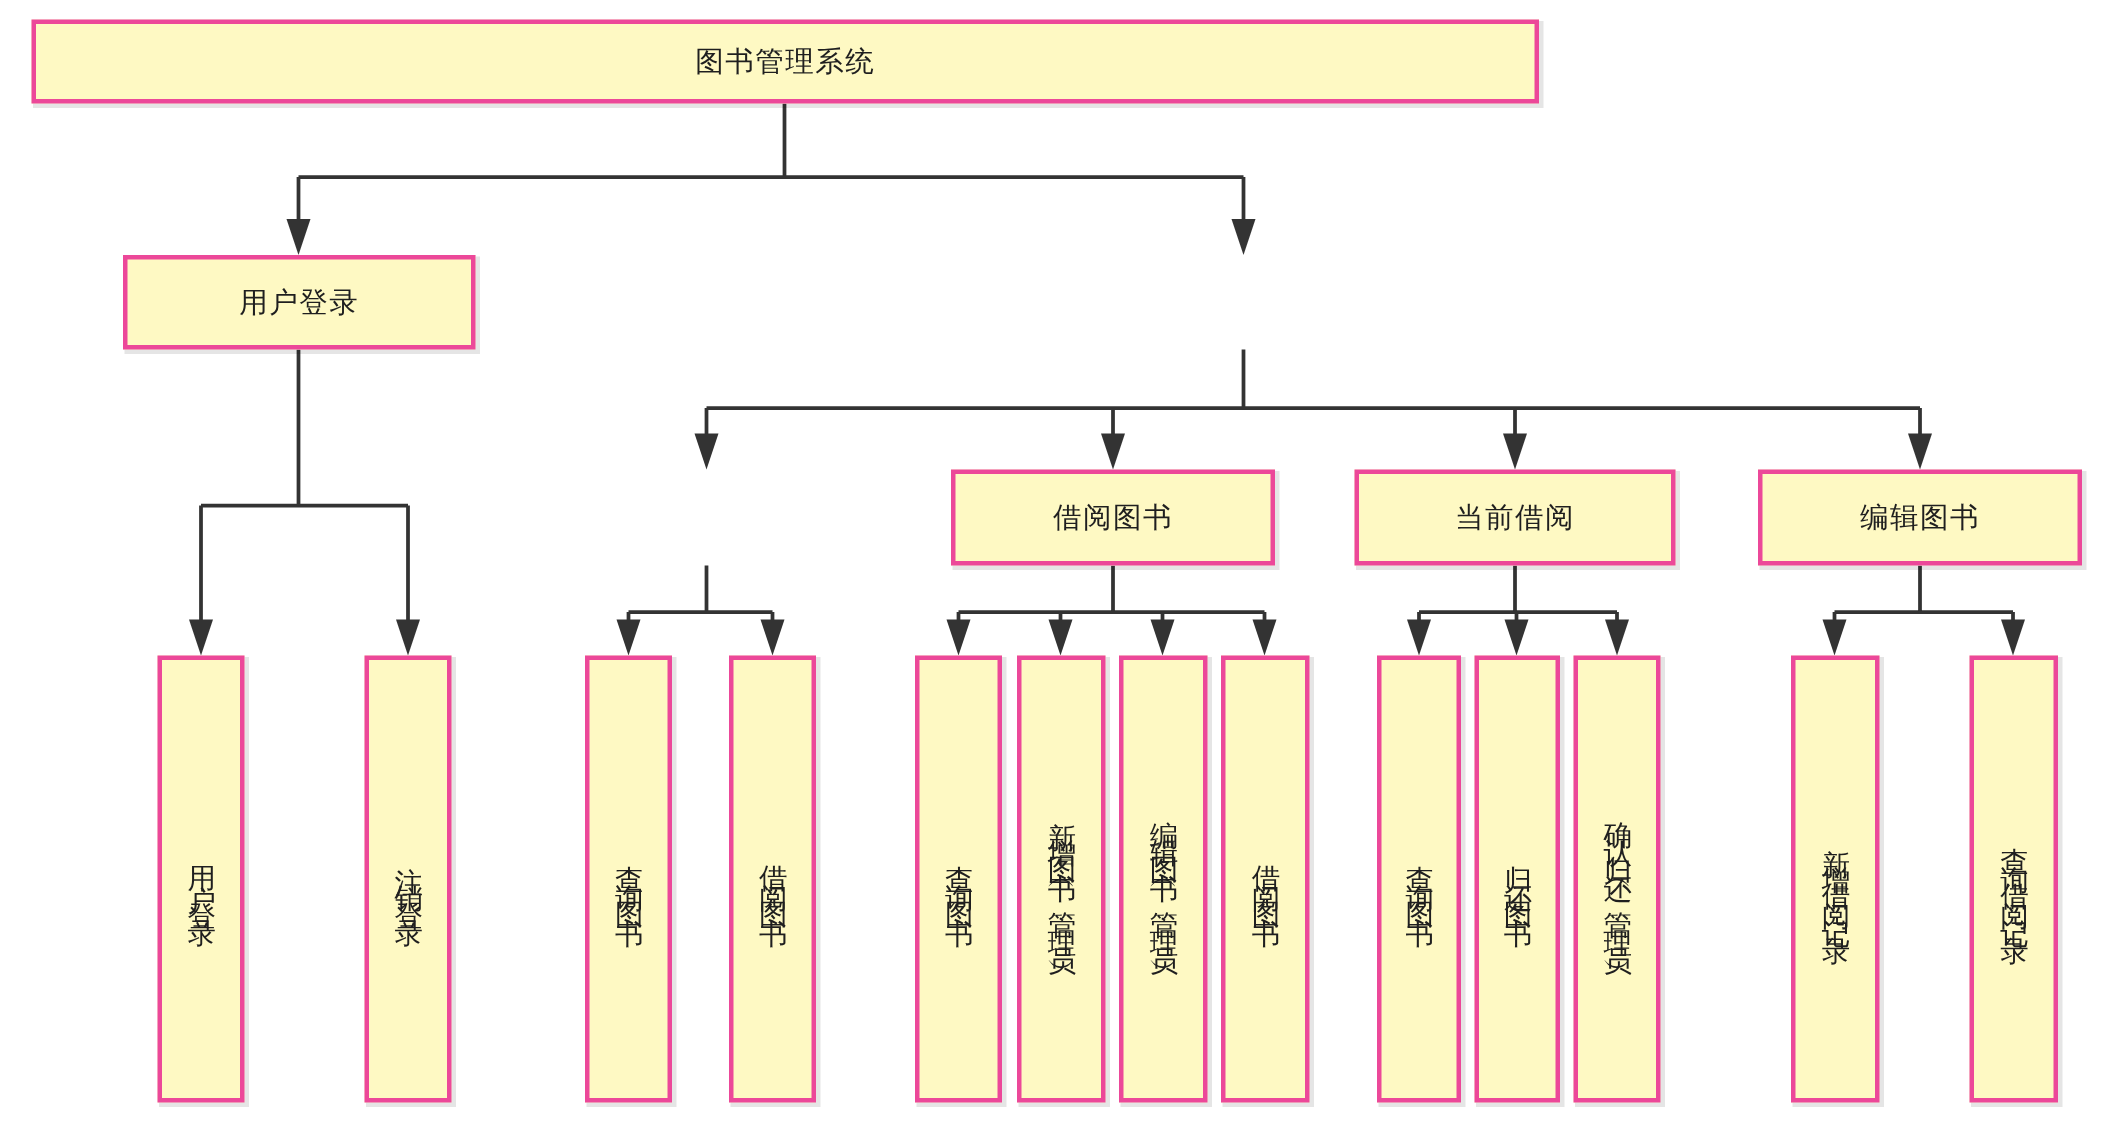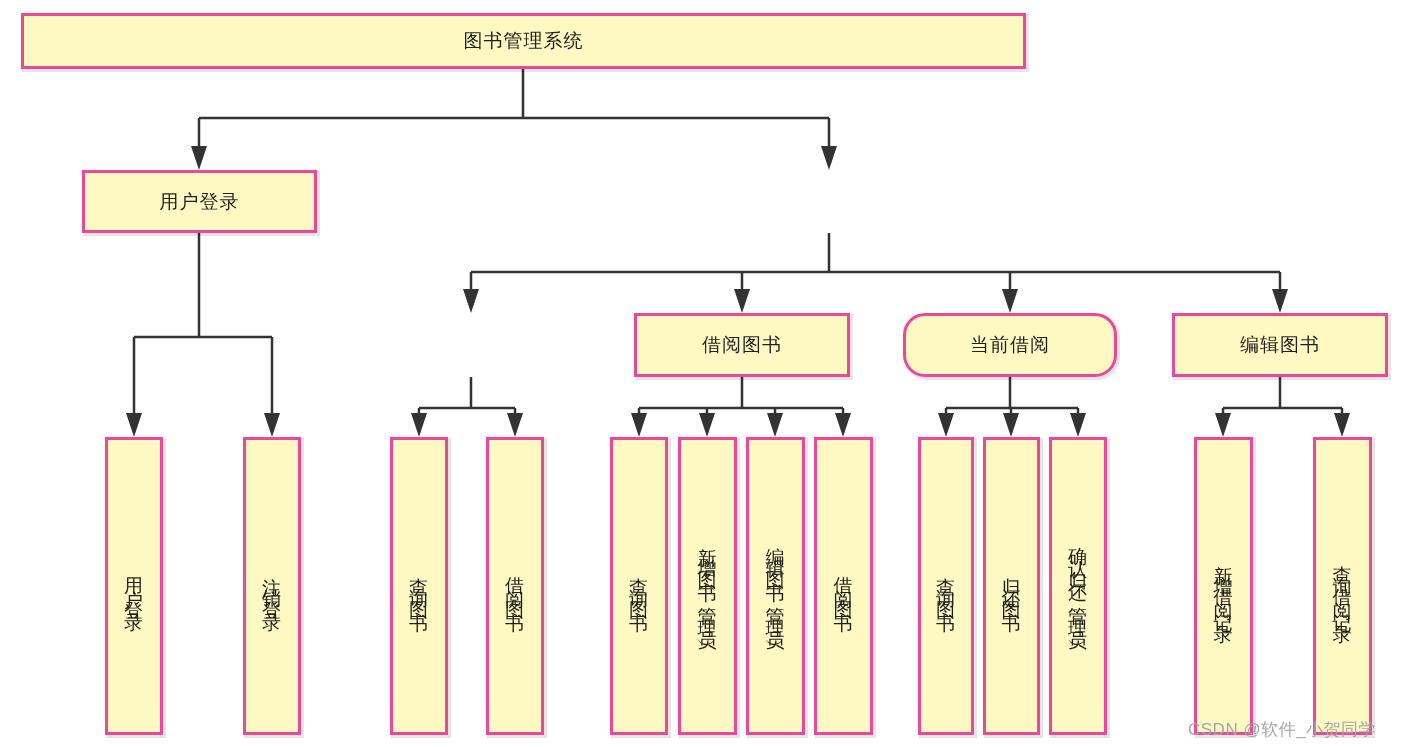--- a/index.html
+++ b/index.html
@@ -100,21 +100,21 @@
       <polygon points="1215,413 1231,413 1223,437"></polygon>
       <polygon points="1334,413 1350,413 1342,437"></polygon>
     </g>
   </svg>
 
   <div class="node h" style="left:21px; top:13px; width:1005px; height:56px;">图书管理系统</div>
 
   <div class="node h" style="left:82px; top:170px; width:235px; height:63px;">用户登录</div>
 
   <div class="node h" style="left:634px; top:313px; width:216px; height:64px;">借阅图书</div>
-  <div class="node h" style="left:903px; top:313px; width:214px; height:64px;border-radius:22px;">当前借阅</div>
+  <div class="node h" style="left:903px; top:313px; width:214px; height:64px;">当前借阅</div>
   <div class="node h" style="left:1172px; top:313px; width:216px; height:64px;">编辑图书</div>
 
   <div class="node v" style="left:105px; top:437px; width:58px; height:298px;">
     <span>用户登录</span>
   </div>
   <div class="node v" style="left:243px; top:437px; width:58px; height:298px;">
     <span>注销登录</span>
   </div>
 
   <div class="node v" style="left:390px; top:437px; width:58px; height:298px;">
@@ -147,15 +147,14 @@
     <span>确认归还（管理员）</span>
   </div>
 
   <div class="node v" style="left:1194px; top:437px; width:59px; height:298px;">
     <span>新增借阅记录</span>
   </div>
   <div class="node v" style="left:1313px; top:437px; width:59px; height:298px;">
     <span>查询借阅记录</span>
   </div>
 
-  <div class="watermark">CSDN @软件_小贺同学</div>
 
 </div>
 
 </body></html>

